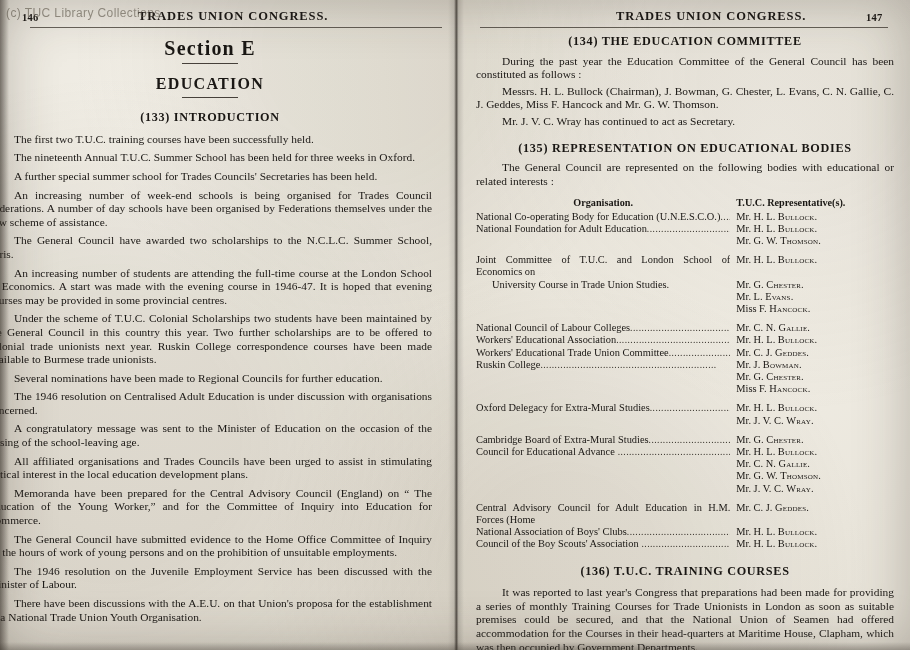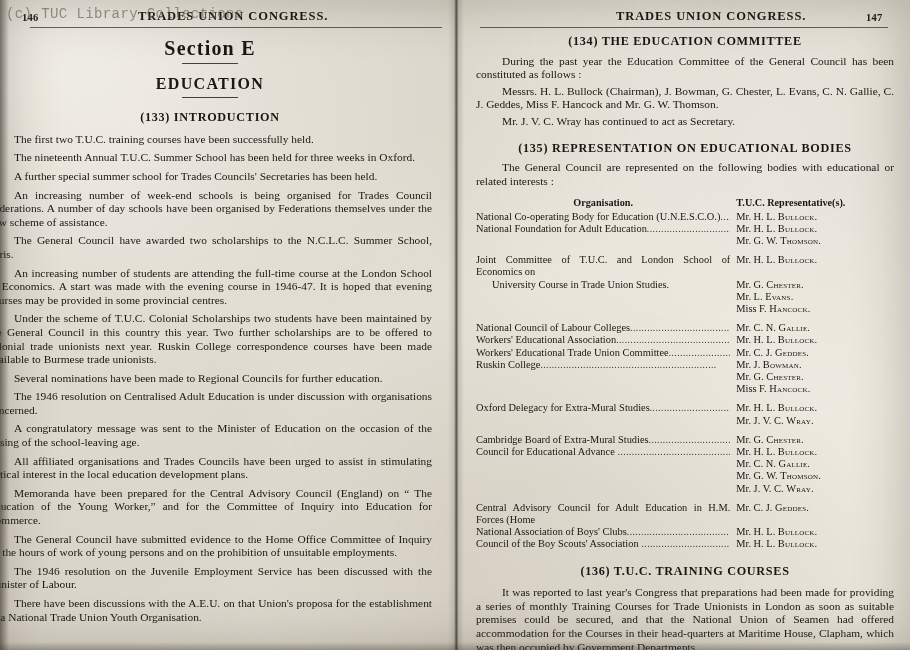--- a/index.html
+++ b/index.html
@@ -176,22 +176,22 @@
     font-variant: small-caps;
     letter-spacing: .2px;
   }
 
   
   .watermark {
     position: absolute;
     left: 6px;
     top: 6px;
     z-index: 8;
-    font-family: Liberation Mono, monospace;
-    font-size: 14px;
+    font-family: Liberation Sans, sans-serif;
+    font-size: 12px;
     letter-spacing: .4px;
     color: #5d564a;
     opacity: .62;
     white-space: nowrap;
   }
 </style>
 </head>
 <body>
 
 <div id="page">

